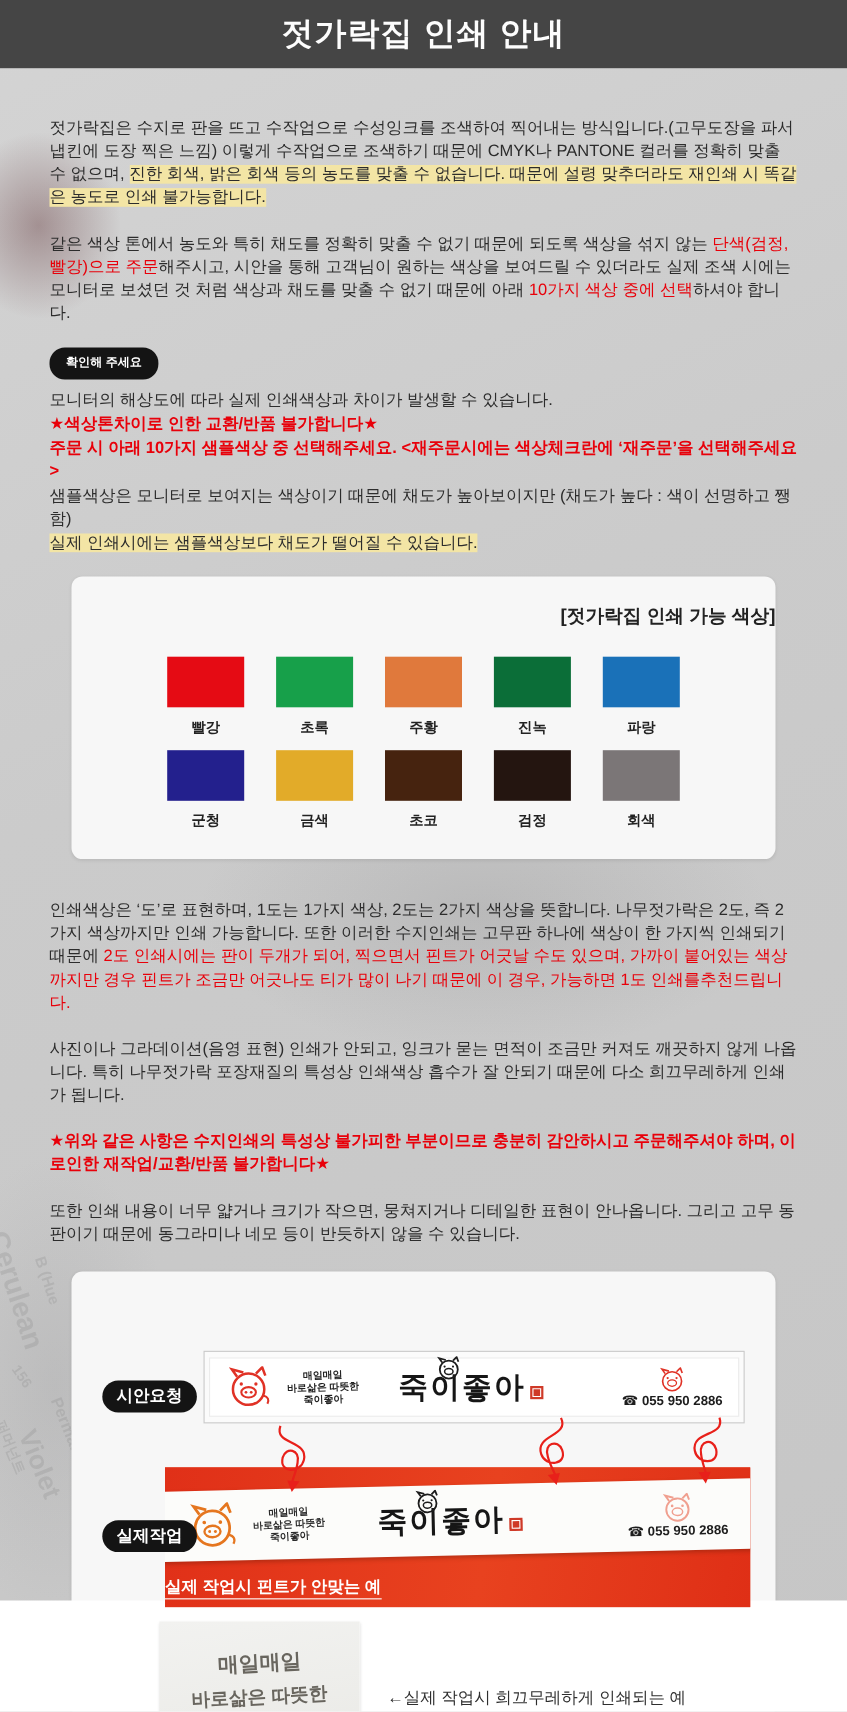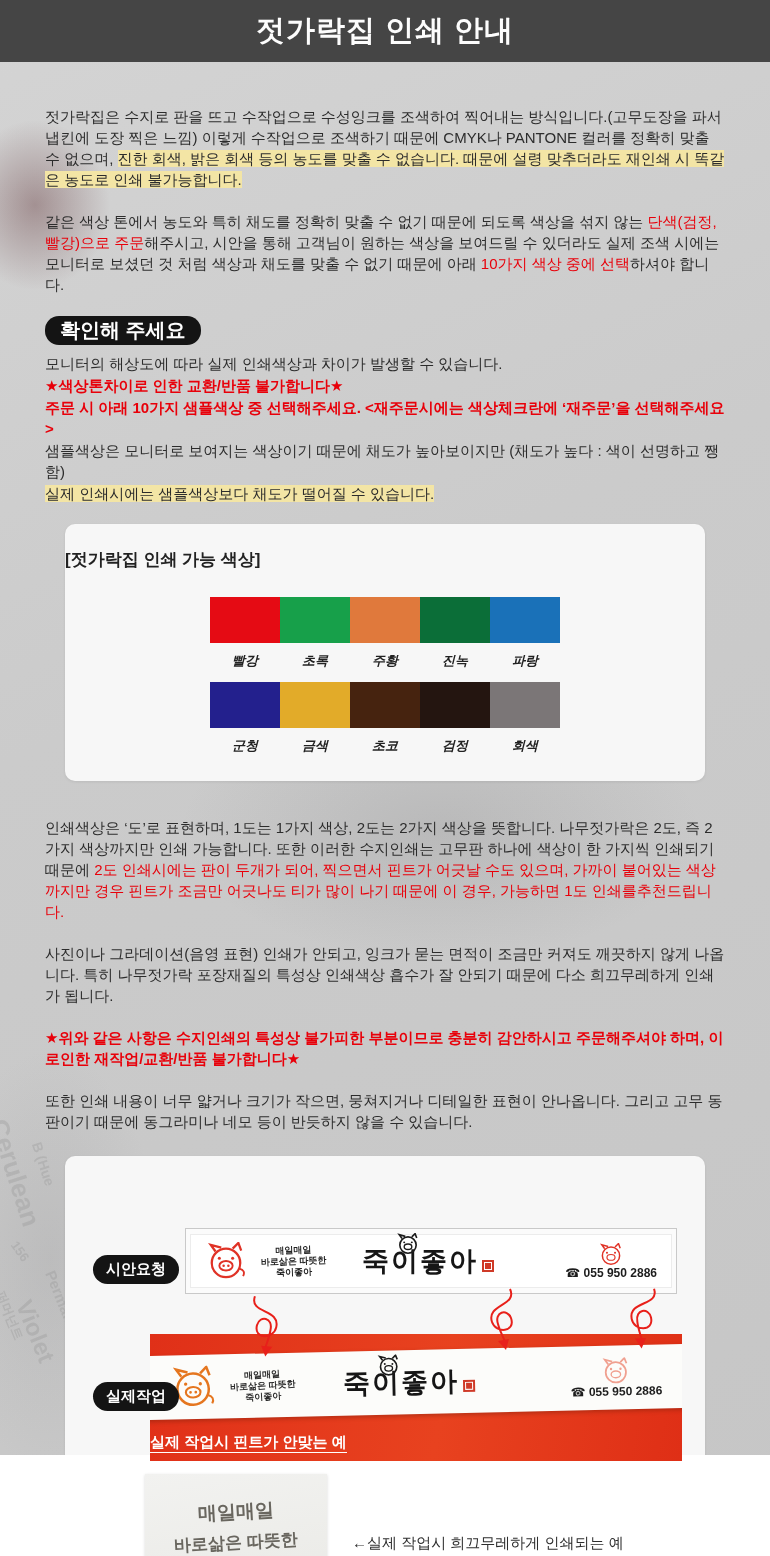--- a/index.html
+++ b/index.html
@@ -17,30 +17,30 @@
   .header h1{margin:0;color:#fdfdfd;font-size:29px;font-weight:bold;letter-spacing:1px;}
 
   .content{position:relative;padding:0 45px;color:#2c2c2c;font-size:15px;line-height:21px;}
   .para{margin:0 0 21px 0;}
   .intro{padding-top:44px;}
   .red{color:#e8000a;}
   .hl{background:#f3e5a5;}
   .boldred{color:#e8000a;font-weight:bold;}
 
   .badge{display:inline-block;background:#141414;color:#fff;font-weight:bold;
-         font-size:20px;padding:4px 15px;border-radius:14px;}
+         font-size:11px;padding:4px 15px;border-radius:14px;}
   .notice-lines{margin-top:8px;}
   .notice-lines div{margin:0 0 1px 0;}
 
   .panel{position:relative;width:640px;margin:20px auto 0;background:#f7f7f7;border-radius:10px;
          box-shadow:0 1px 3px rgba(0,0,0,.08);}
-  .panel-title{text-align:left;font-size:17px;font-weight:bold;color:#222;}
+  .panel-title{text-align:right;font-size:17px;font-weight:bold;color:#222;}
 
   .colors-panel{padding:24px 0 26px;}
-  .swatch-row{display:flex;justify-content:center;margin-top:26px;font-style:italic;}
+  .swatch-row{display:flex;justify-content:center;gap:29px;margin-top:26px;}
   .swatch-row.second{margin-top:12px;}
   .swatch{width:70px;text-align:center;}
   .swatch .chip{width:70px;height:46px;}
   .swatch .lbl{margin-top:9px;font-size:13px;font-weight:bold;color:#222;}
 
   .body2{margin-top:36px;}
 
   .examples-panel{margin-top:24px;height:495px;}
   .ex-title{position:absolute;top:24px;left:0;right:0;}
   .pill{position:absolute;left:28px;background:#141414;color:#fff;font-weight:bold;font-size:15px;

